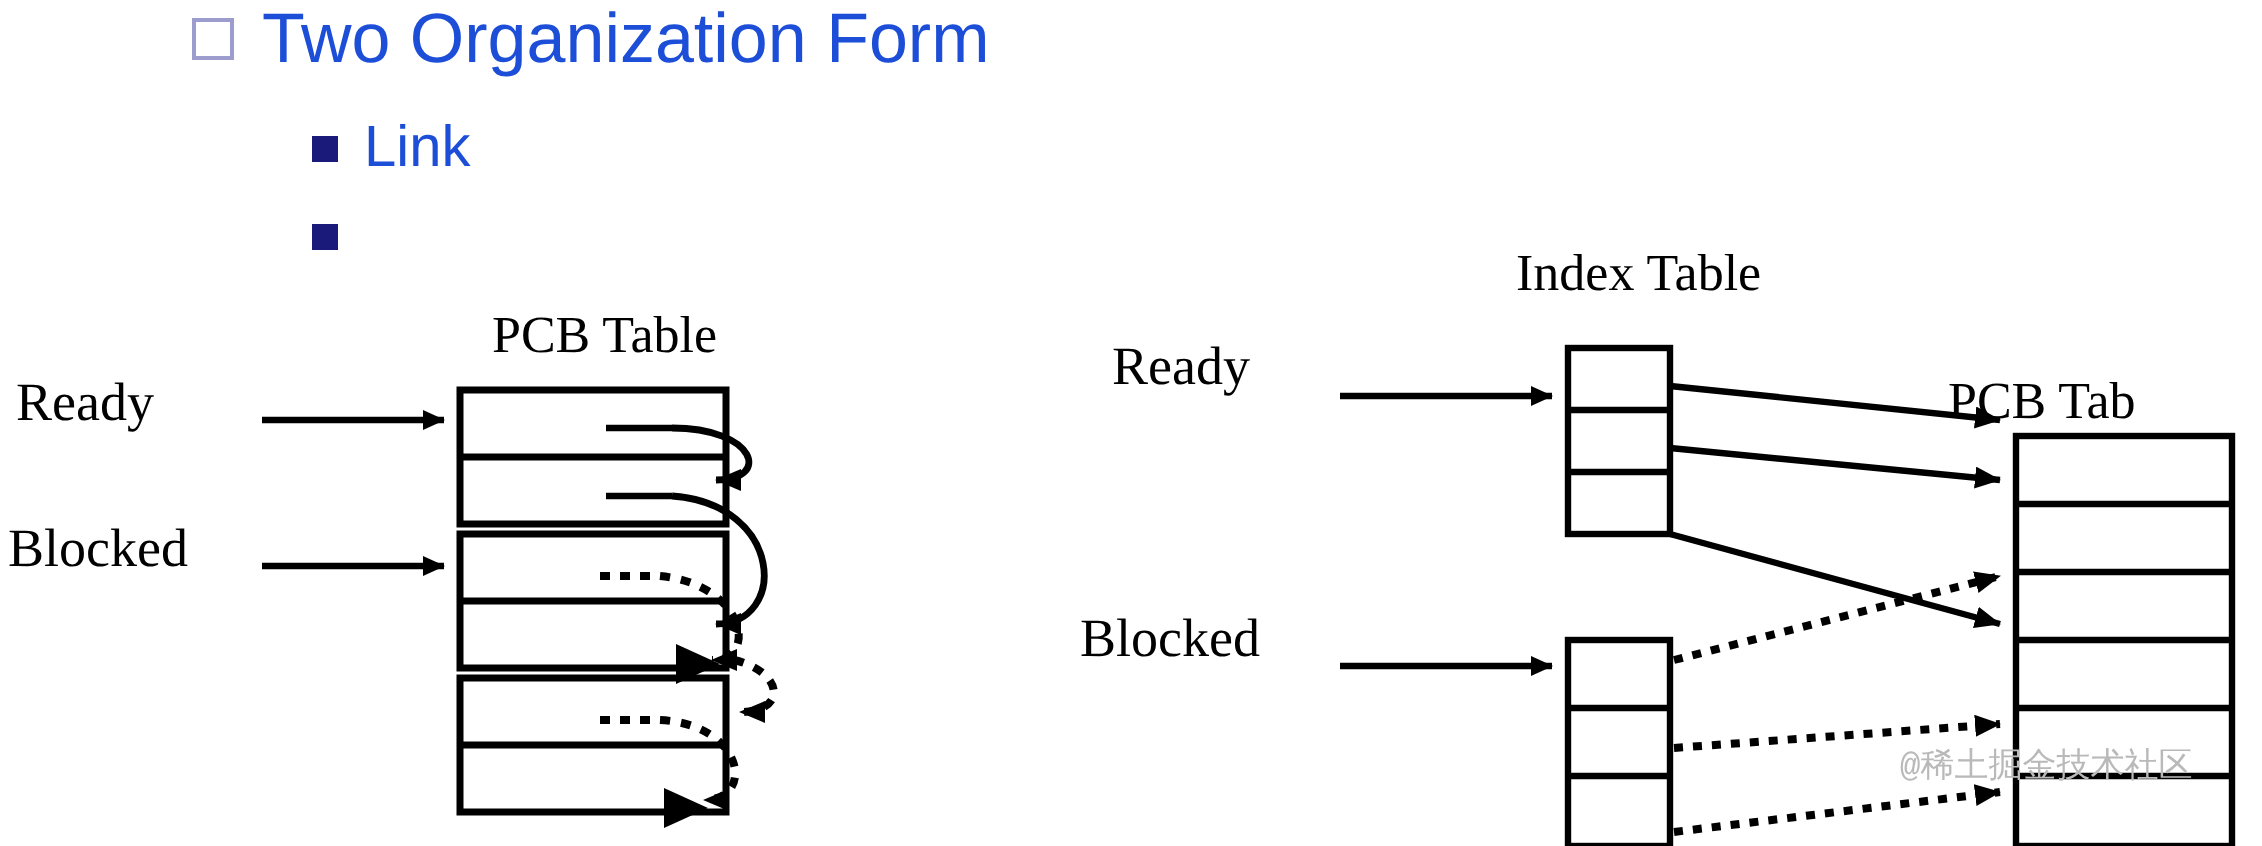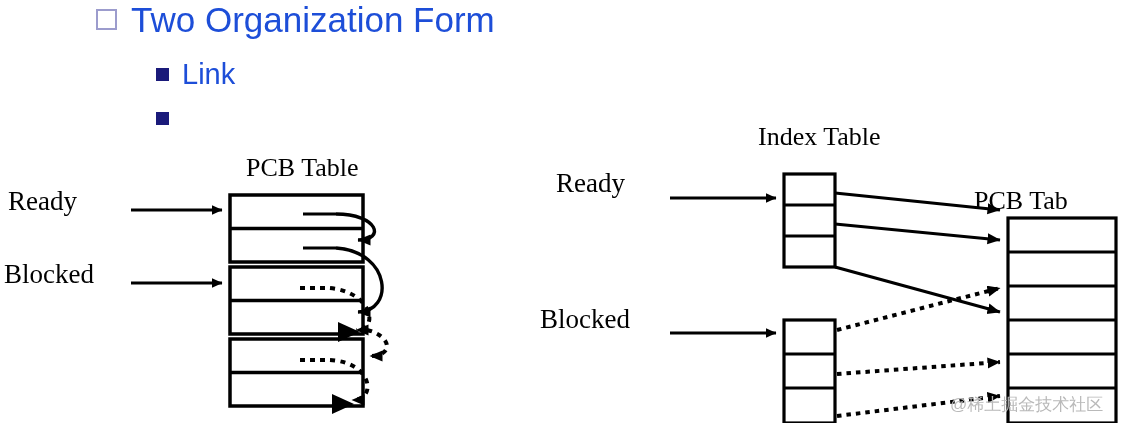--- a/index.html
+++ b/index.html
@@ -61,22 +61,22 @@
   #lbl-blocked-left {left:4px;  top:261px;}
   #lbl-ready-right  {left:556px;top:170px;}
   #lbl-blocked-right{left:540px;top:306px;}
   #title-pcb-left   {left:234px;top:155px;margin-left:12px;}
   #title-index      {left:758px;top:124px;}
   #title-pcb-right  {left:974px;top:188px;}
 
   
   #watermark{
     position:absolute;
-    left:950px;top:393px;
-    font-family:Liberation Sans, sans-serif;
+    left:950px;top:371px;
+    font-family:Liberation Mono, monospace;
     font-size:17px;
     color:#b9b9b9;
     white-space:nowrap;
     letter-spacing:0px;
     z-index:40;
   }
 
   svg.layer{position:absolute;left:0;top:0;width:1131px;height:423px;overflow:visible;}
   svg.layer *{shape-rendering:geometricPrecision;}
 </style>

